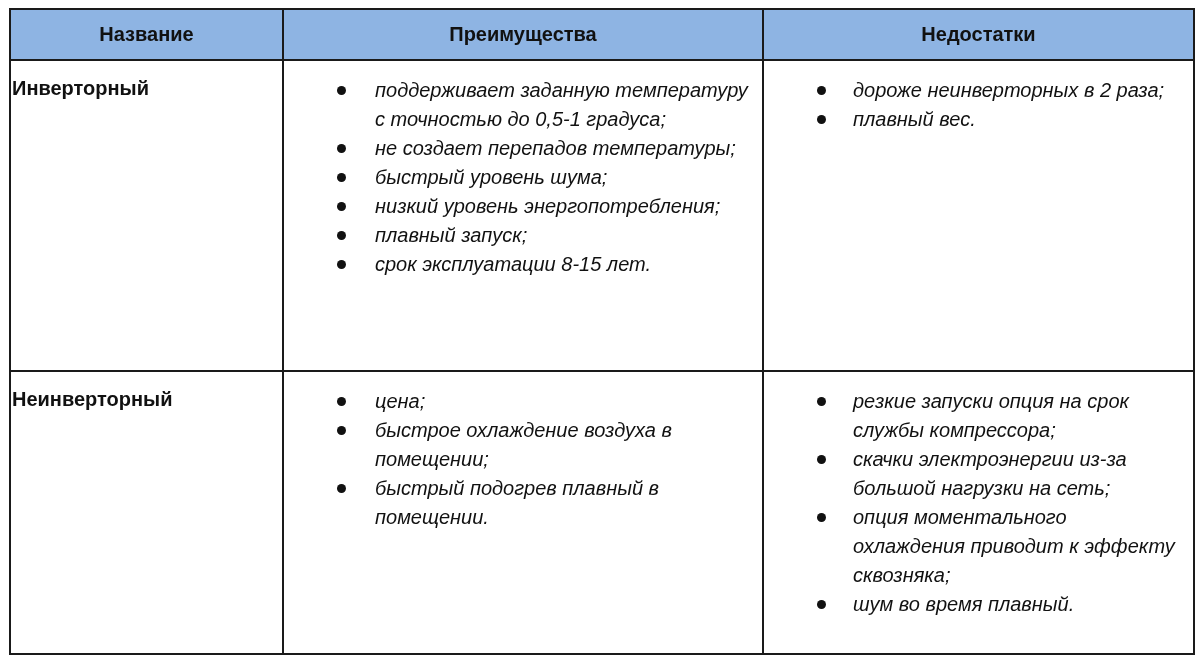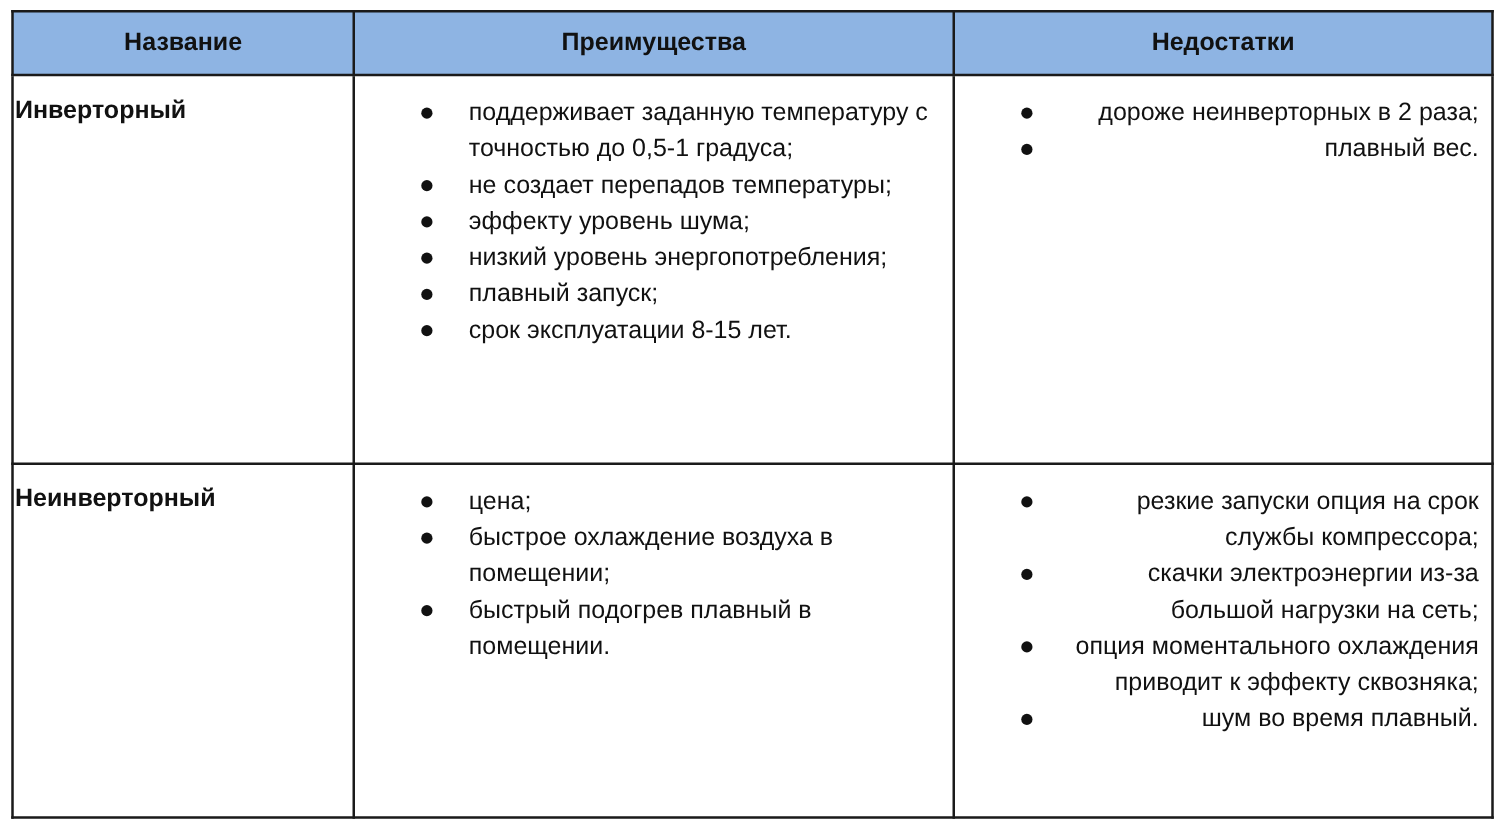--- a/index.html
+++ b/index.html
@@ -48,37 +48,38 @@
     }
     td.list-cell {
       padding: 15px 10px 12px 0;
       font-size: 20px;
       line-height: 29px;
     }
     ul.blist {
       list-style: none;
       margin: 0;
       padding: 0;
+      font-style: italic;
     }
     ul.blist li {
       position: relative;
       padding-left: 91px;
     }
     ul.blist li .dot {
       position: absolute;
       left: 53px;
       top: 10px;
       width: 9px;
       height: 9px;
       border-radius: 50%;
       background: #111111;
     }
     td.adv-cell ul.blist li { padding-left: 91px; }
     td.adv-cell ul.blist li .dot { left: 53px; }
-    td.dis-cell ul.blist li { padding-left: 89px; text-align: right; }
+    td.dis-cell ul.blist li { padding-left: 89px; }
     td.dis-cell ul.blist li .dot { left: 53px; }
     tr.row1 td { height: 282px; }
     tr.row2 td { height: 254px; }
   </style>
 </head>
 <body>
 
 <table class="cmp">
   <colgroup>
     <col class="c1">
@@ -92,21 +93,21 @@
       <th>Недостатки</th>
     </tr>
   </thead>
   <tbody>
     <tr class="row1">
       <td class="name">Инверторный</td>
       <td class="list-cell adv-cell">
         <ul class="blist">
           <li><span class="dot"></span><span>поддерживает заданную температуру с точностью до 0,5-1 градуса;</span></li>
           <li><span class="dot"></span><span>не создает перепадов температуры;</span></li>
-          <li><span class="dot"></span><span>эффекту уровень шума;</span></li>
+          <li><span class="dot"></span><span>быстрый уровень шума;</span></li>
           <li><span class="dot"></span><span>низкий уровень энергопотребления;</span></li>
           <li><span class="dot"></span><span>плавный запуск;</span></li>
           <li><span class="dot"></span><span>срок эксплуатации 8-15 лет.</span></li>
         </ul>
       </td>
       <td class="list-cell dis-cell">
         <ul class="blist">
           <li><span class="dot"></span><span>дороже неинверторных в 2 раза;</span></li>
           <li><span class="dot"></span><span>плавный вес.</span></li>
         </ul>

